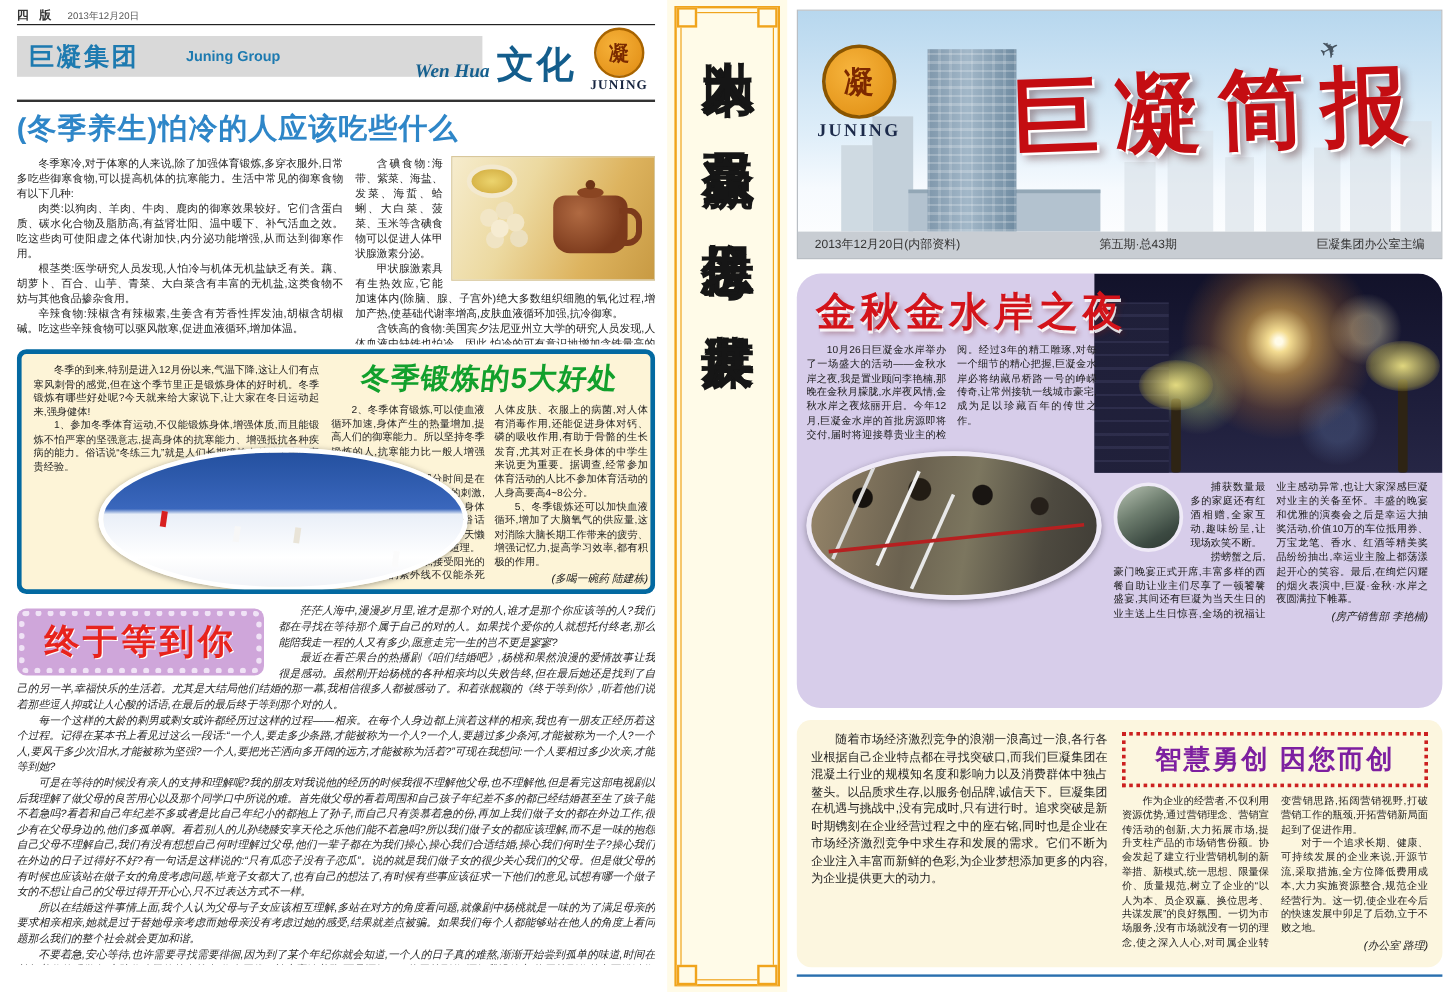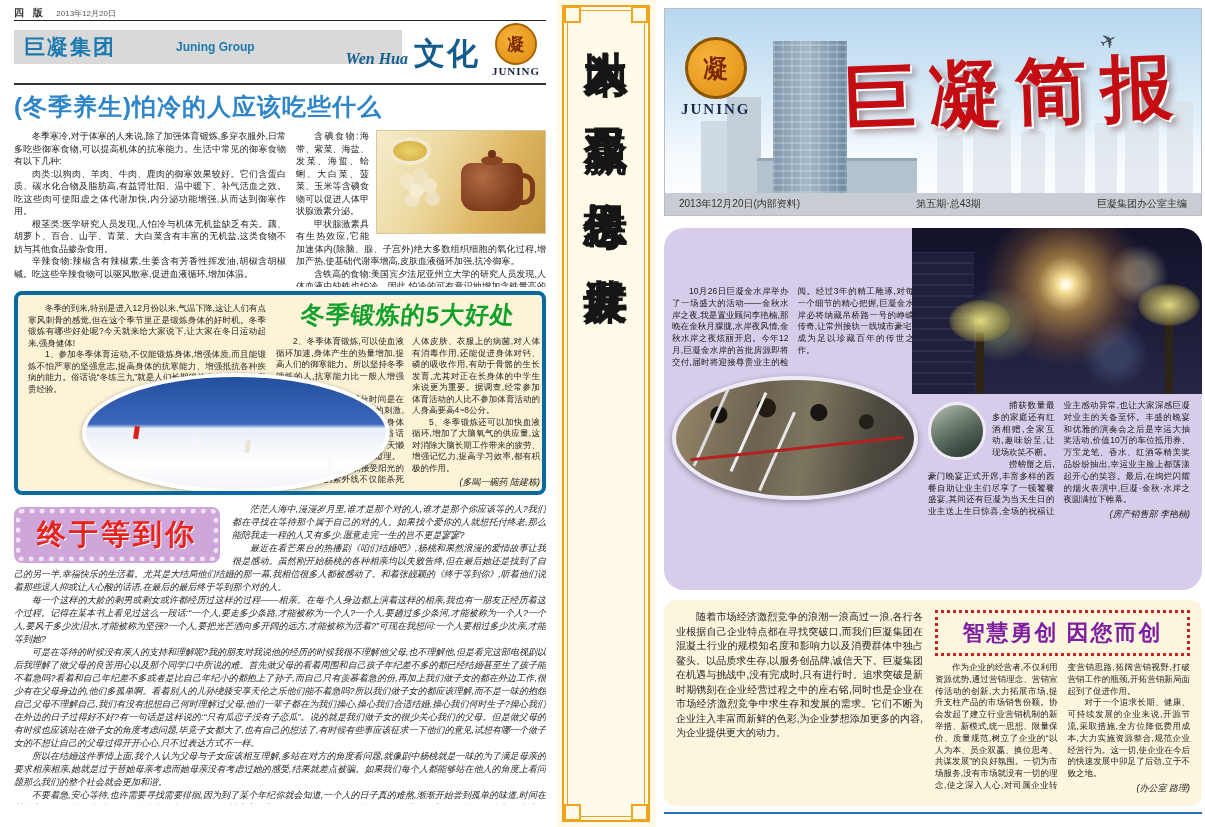--- a/index.html
+++ b/index.html
@@ -8,21 +8,21 @@
   
   .lp{position:absolute;left:14px;top:6px;width:532px;height:798px;overflow:hidden;}
   .lp-meta{font-size:9px;color:#333;height:13px;}
   .lp-meta .ed{font-weight:bold;font-size:10px;letter-spacing:3px;}
   .lp-meta .dt{margin-left:8px;font-size:8px;color:#555;}
   .lp-rule1{border-top:1.5px solid #222;margin-top:1px;}
   .lp-header{position:relative;height:60px;}
   .brandbar{position:absolute;left:0;top:9px;width:388px;height:34px;background:#d9d9d9;
             display:flex;align-items:center;padding-left:10px;box-sizing:border-box;}
   .brand{color:#1d7ab0;font-weight:bold;font-size:21px;letter-spacing:2px;}
-  .brand-en{color:#1d7ab0;font-weight:bold;font-size:12px;margin-left:60px;}
+  .brand-en{color:#1d7ab0;font-weight:bold;font-size:12px;margin-left:39px;}
   .section-name{position:absolute;right:66px;top:12px;display:flex;align-items:baseline;gap:6px;}
   .pinyin{font-family:"Liberation Serif",serif;font-style:italic;font-weight:bold;font-size:16px;color:#15608f;}
   .sec{font-size:31px;font-weight:900;color:#135d8c;letter-spacing:2px;}
   .logo-sm{position:absolute;right:2px;top:2px;width:56px;text-align:center;}
   .logo-circle{width:38px;height:38px;margin:0 auto;border-radius:50%;
                background:radial-gradient(circle at 40% 35%,#f6b23a,#e08b12);
                border:2px solid #a86400;color:#7a2a00;font-weight:900;font-size:17px;
                display:flex;align-items:center;justify-content:center;}
   .logo-en{font-family:"Liberation Serif",serif;font-size:11px;font-weight:bold;color:#16243f;letter-spacing:1px;}
   .lp-rule2{border-top:2px solid #333;margin:2px 0 4px;}
@@ -281,20 +281,21 @@
         <span>巨凝集团办公室主编</span>
       </div>
     </div>
 
     <div class="panel1">
       <div class="fireworks">
         <div class="fw-bld"></div>
         <div class="palm palm-a"></div>
         <div class="palm palm-b"></div>
       </div>
+      <div class="p1-head">金秋金水岸之夜</div>
       <div class="p1-left">
         <div class="cols">
           <p class="pt">10月26日巨凝金水岸举办了一场盛大的活动——金秋水岸之夜,我是置业顾问李艳楠,那晚在金秋月朦胧,水岸夜风情,金秋水岸之夜炫丽开启。今年12月,巨凝金水岸的首批房源即将交付,届时将迎接尊贵业主的检阅。经过3年的精工雕琢,对每一个细节的精心把握,巨凝金水岸必将纳藏吊桥路一号的峥嵘传奇,让常州接轨一线城市豪宅,成为足以珍藏百年的传世之作。</p>
         </div>
         <div class="crab-photo"></div>
       </div>
       <div class="p1-right">
         <div class="cols">
           <div class="waterside-photo"></div>
           <p class="pt">捕获数量最多的家庭还有红酒相赠,全家互动,趣味纷呈,让现场欢笑不断。</p>

